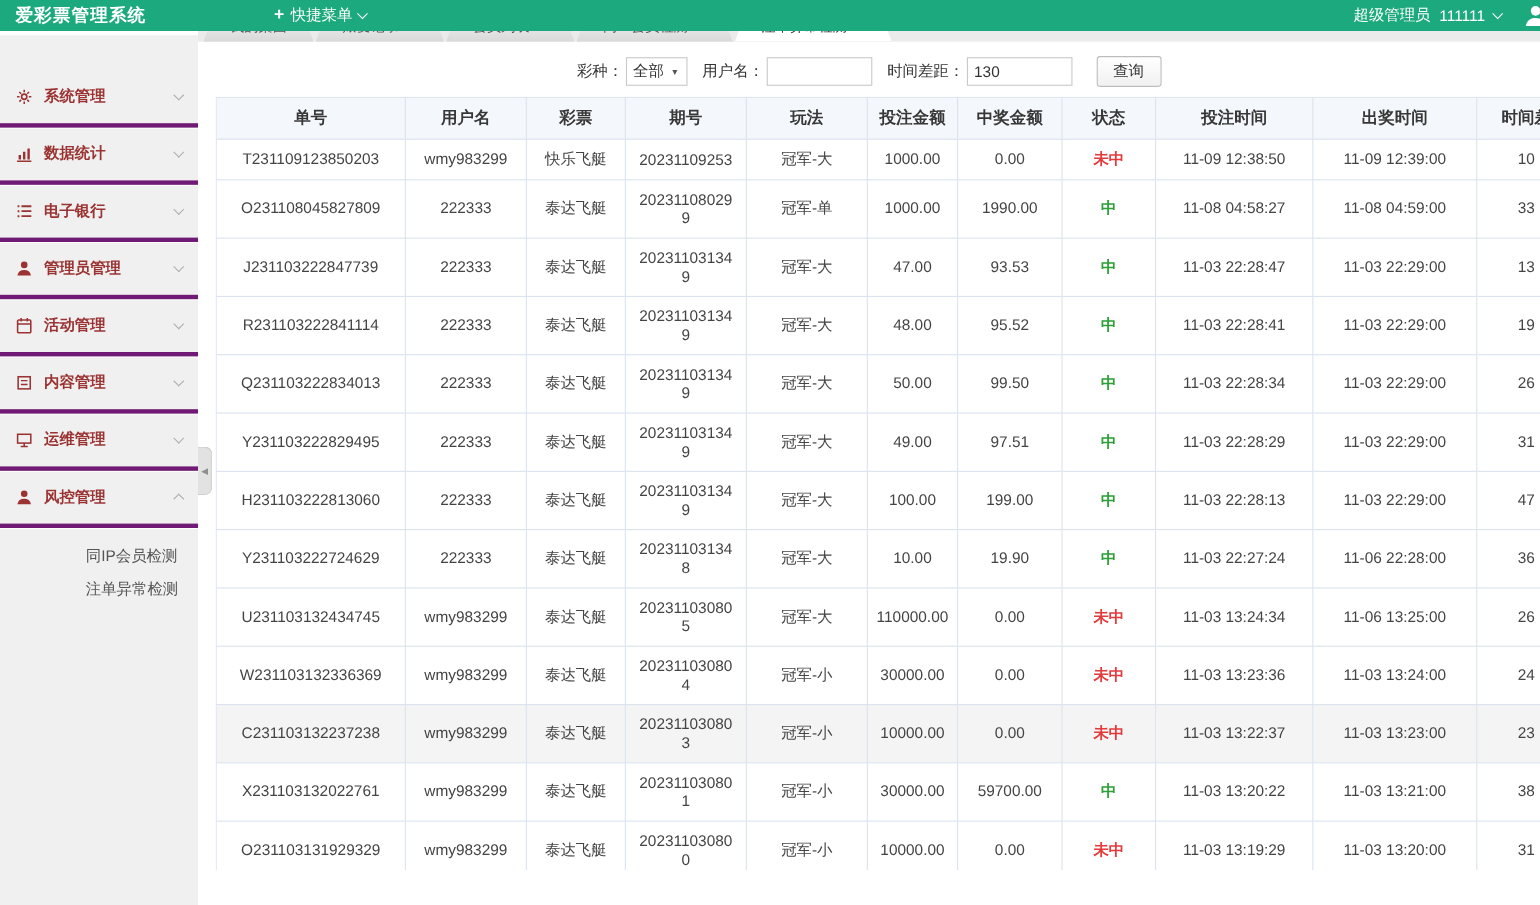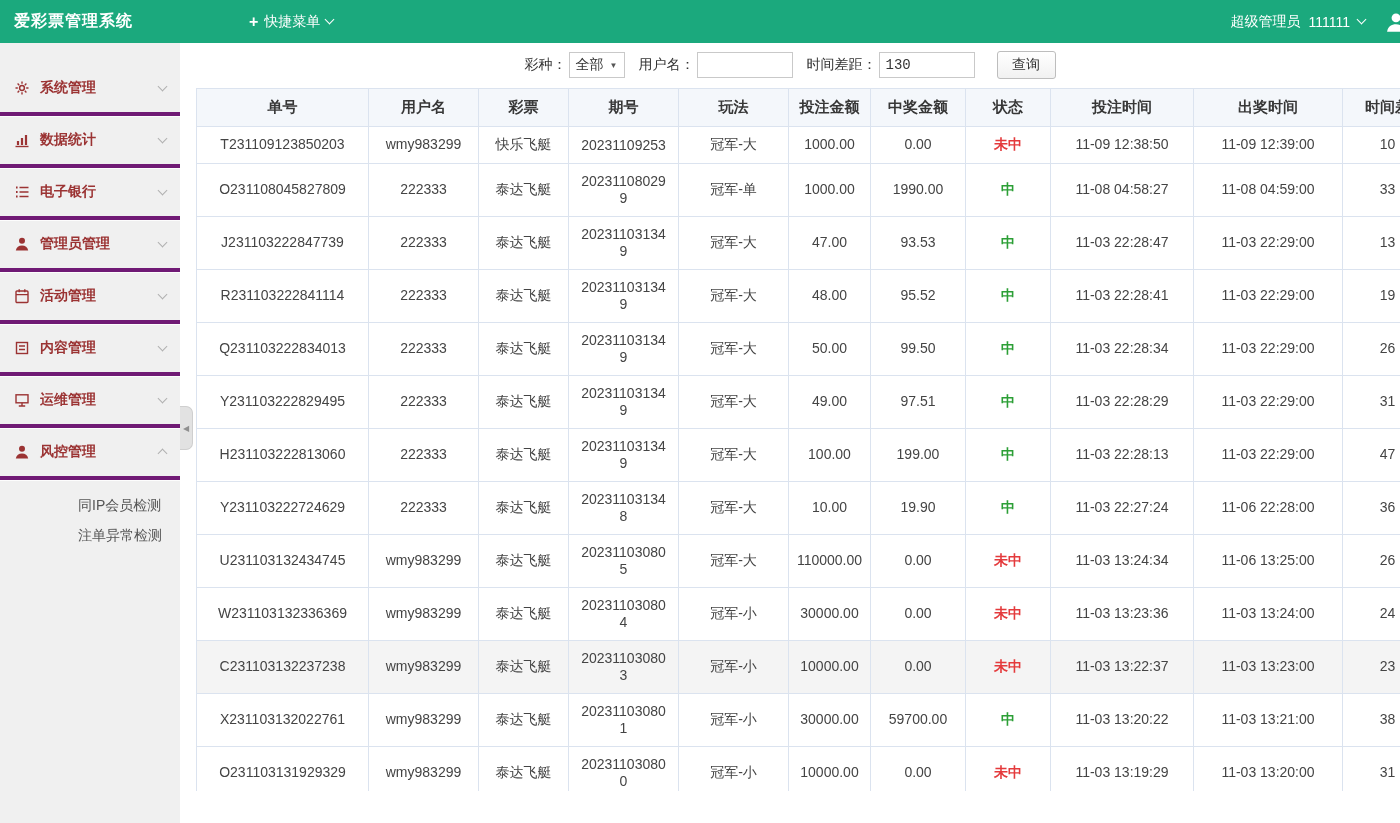--- a/index.html
+++ b/index.html
@@ -1,20 +1,20 @@
 <!DOCTYPE html>
 <html><head>
 <meta charset="utf-8">
 <style>
   * { margin:0; padding:0; box-sizing:border-box; }
   html,body { width:1400px; height:823px; overflow:hidden; background:#fff;
               font-family:"Liberation Sans","DejaVu Sans",sans-serif; }
 
   
-  .topbar { position:fixed; top:0; left:0; width:1400px; height:43px;
+  .topbar { position:fixed; top:0; left:0; width:1400px; height:28px;
             background:#1ba97d; color:#fff; display:flex; align-items:center;
             padding:0 0 0 14px; overflow:hidden; z-index:50; }
   .brand { font-size:16px; font-weight:bold; letter-spacing:1px; }
   .quick { display:flex; align-items:center; gap:6px; margin-left:116px;
            font-size:14px; cursor:pointer; }
   .plus  { font-size:16px; font-weight:bold; line-height:1; }
   .chev  { display:inline-block; width:7px; height:7px;
            border-right:1.5px solid currentColor; border-bottom:1.5px solid currentColor;
            transform:rotate(45deg); margin-top:-4px; }
   .chev.up { transform:rotate(-135deg); margin-top:3px; }
@@ -57,21 +57,21 @@
   
   .filterbar { display:flex; align-items:center; justify-content:center;
                padding:13px 0 9px 0; font-size:14px; color:#333; }
   .filterbar label { margin-right:2px; }
   .f-select { width:56px; height:26px; border:1px solid #c9c9c9; background:#fff;
               display:inline-flex; align-items:center; justify-content:space-between;
               padding:0 6px; margin-right:14px; cursor:pointer; }
   .f-select .arr { font-size:8px; color:#555; }
   .f-input { width:96px; height:26px; border:1px solid #c9c9c9; background:#fff;
              padding:0 6px; font-size:14px; color:#333; margin-right:14px;
-             font-family:Liberation Mono, monospace; }
+             font-family:Liberation Sans, sans-serif; }
   .f-btn { width:59px; height:28px; border:1px solid #bdbdbd; border-radius:3px;
            background:linear-gradient(#fff,#f1f1f1); font-size:14px; color:#333;
            cursor:pointer; margin-left:8px; font-family:inherit; }
 
   
   .tablewrap { margin-left:16px; width:1204px; overflow:hidden; }
   table { border-collapse:collapse; table-layout:fixed; width:1236px; }
   th { background:#f4f7fb; border:1px solid #dbe3ef; font-size:15px; color:#373737;
        font-weight:bold; padding:9px 4px; text-align:center; }
   td { border:1px solid #dbe3ef; font-size:14px; color:#444; padding:9px 4px;

